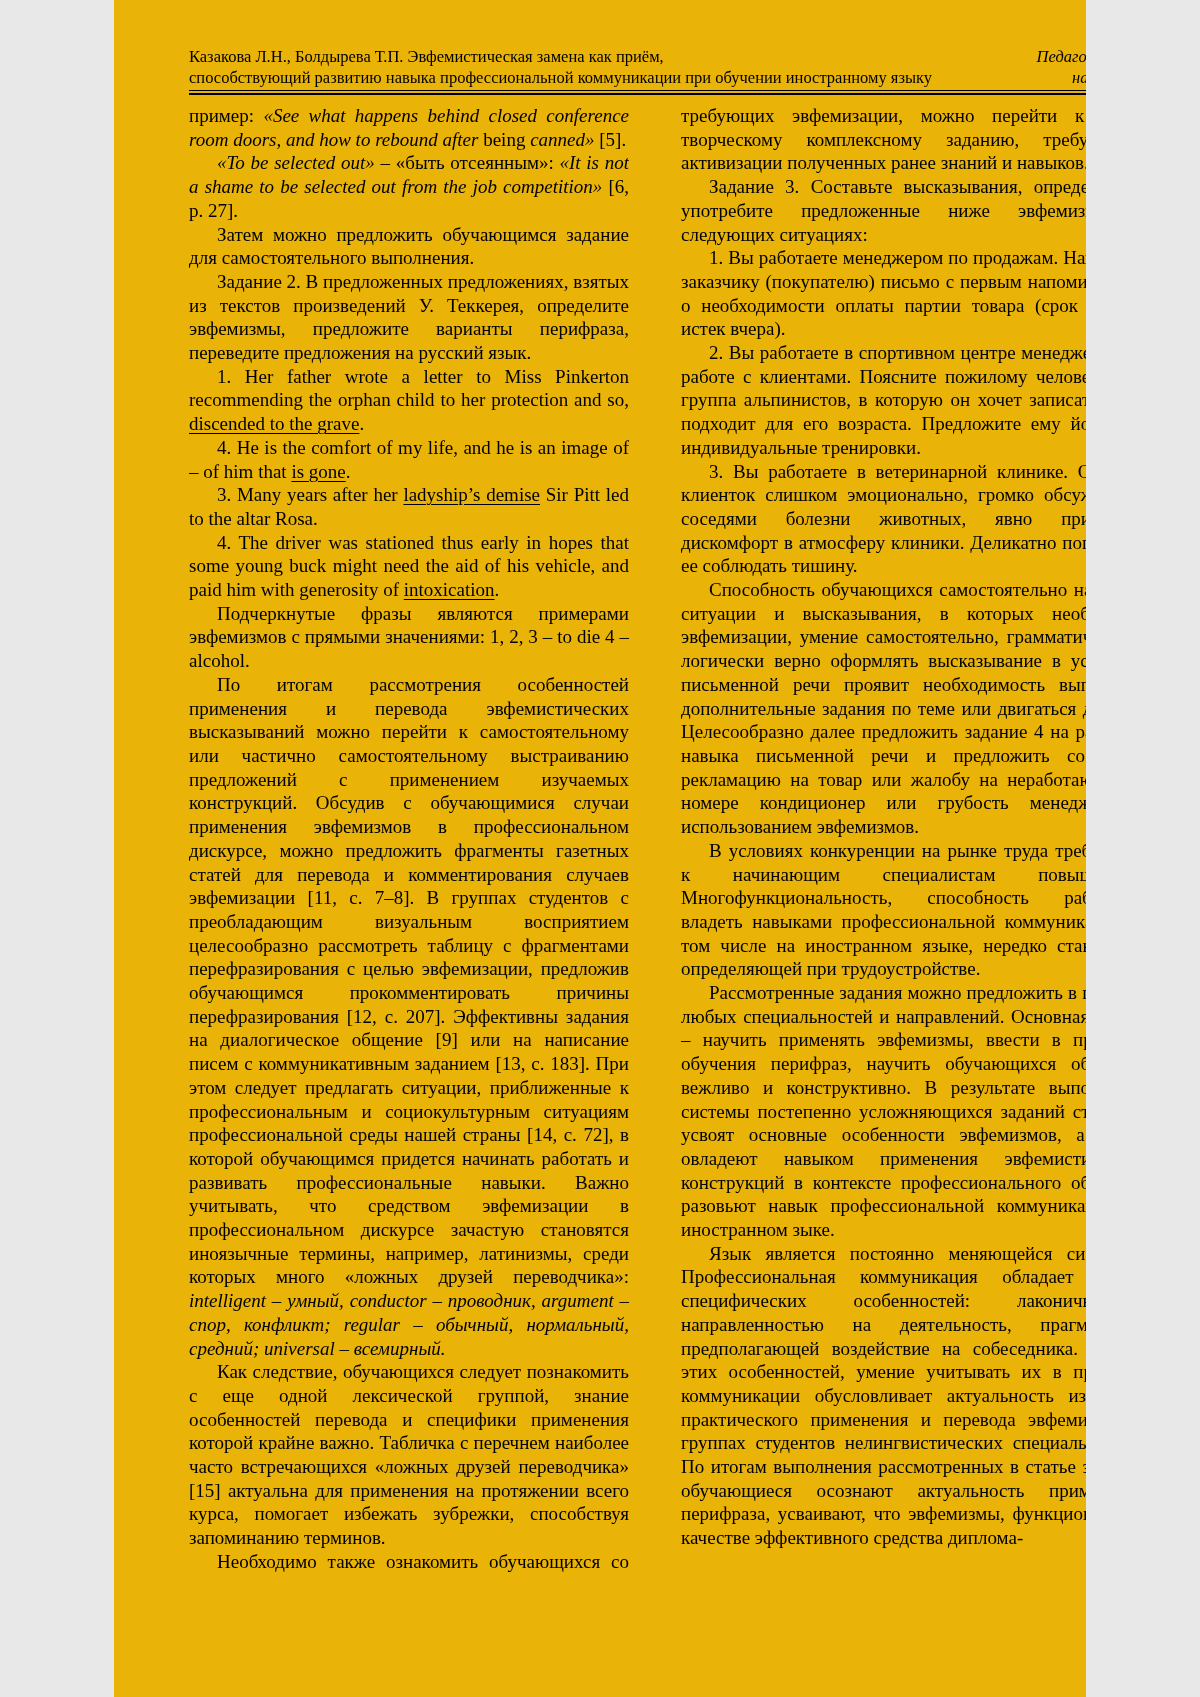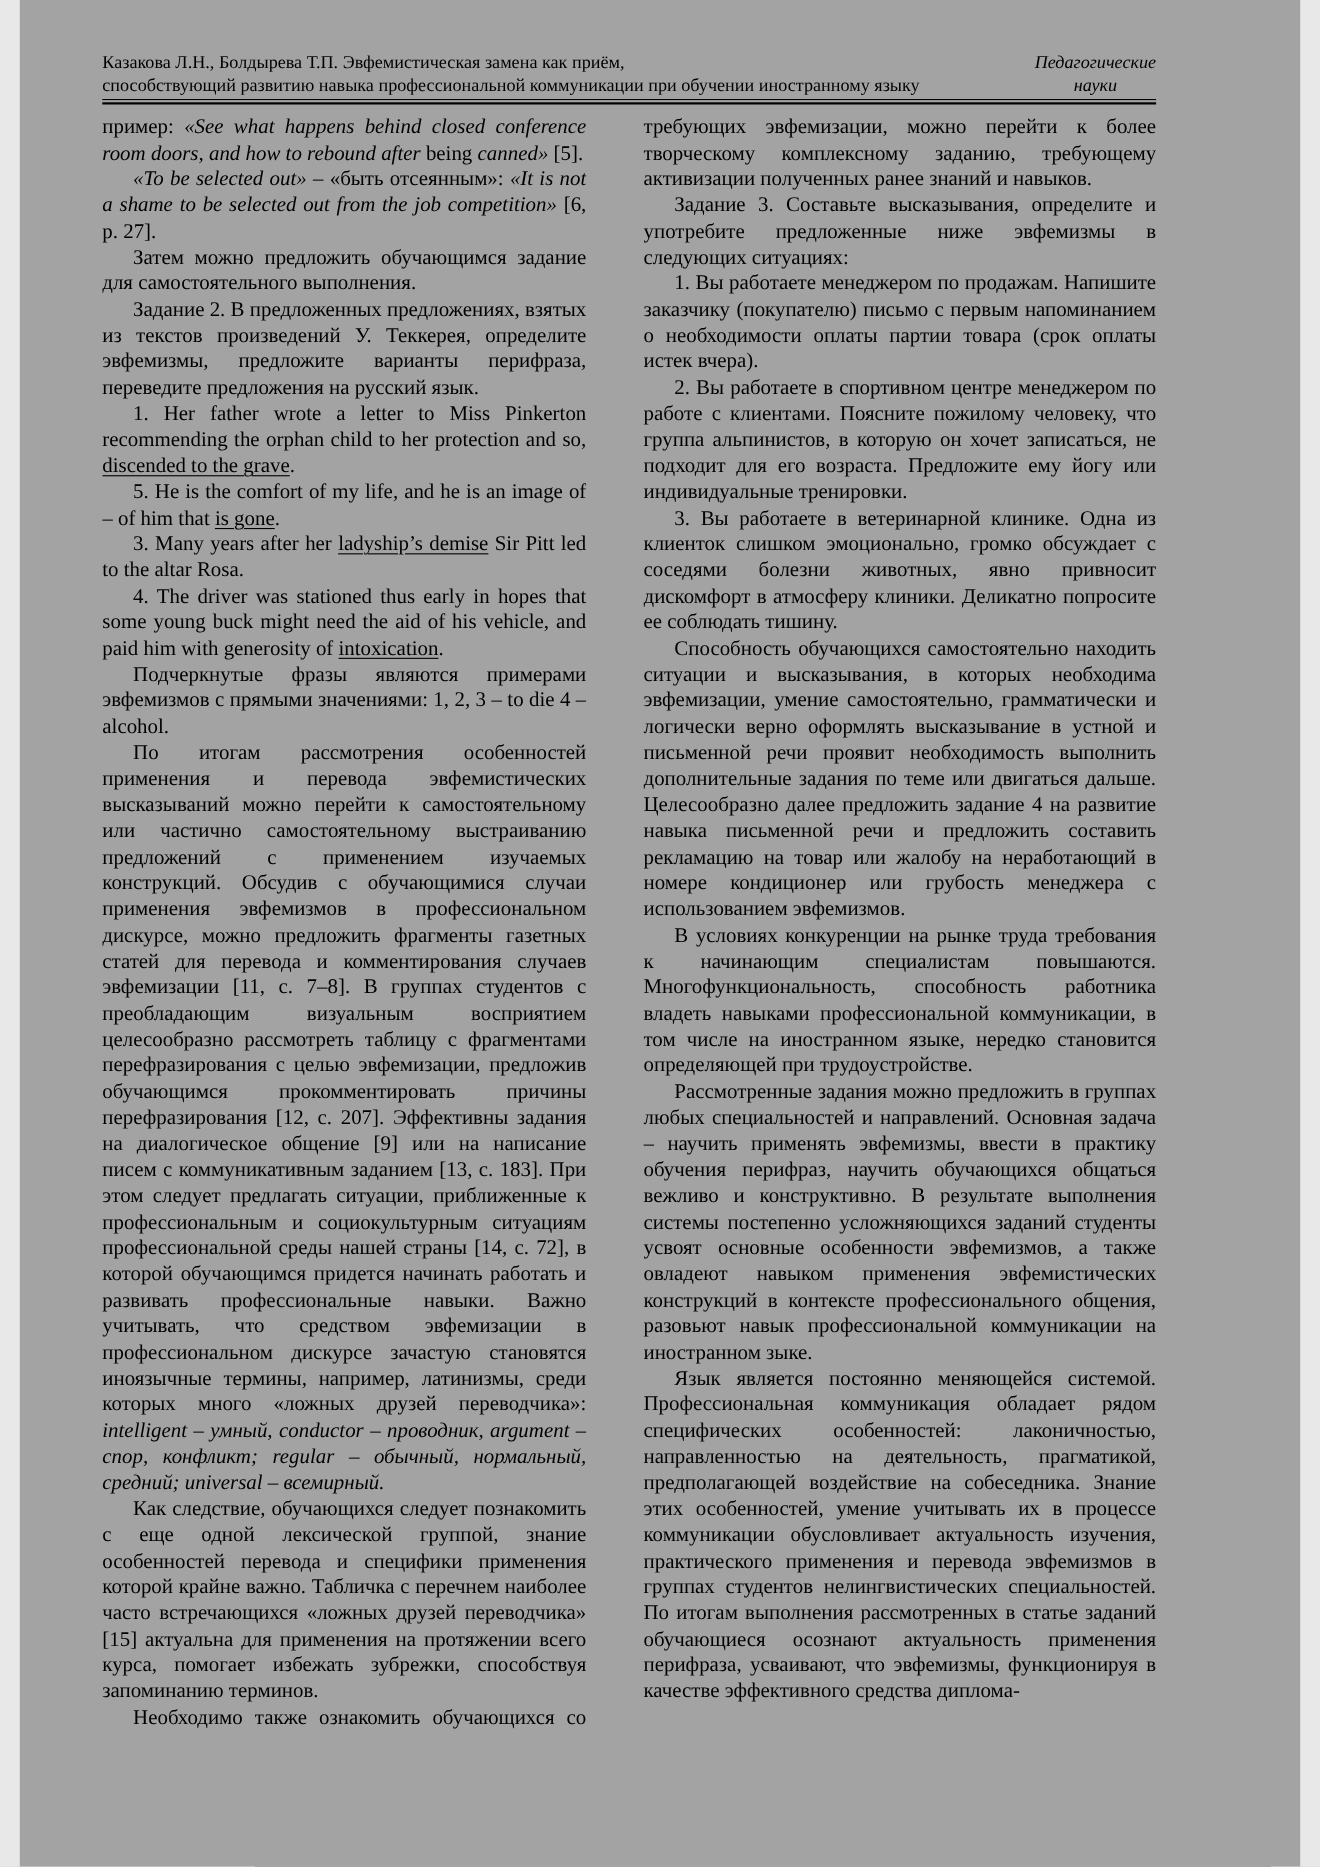--- a/index.html
+++ b/index.html
@@ -1,21 +1,21 @@
 <!DOCTYPE html>
 <html lang="ru"><head>
 <meta charset="utf-8">
 <style>
   html, body { margin: 0; padding: 0; background: #e8e8e8; }
   .page {
     position: relative;
-    width: 1164px;
+    width: 972px;
     height: 1697px;
     margin: 0 auto;
-    background: #a3a3a3;
+    background: #eab308;
     color: #000;
     font-family: "Liberation Serif", "DejaVu Serif", serif;
     overflow: hidden;
   }
   .content {
     position: absolute;
     left: 75px;
     top: 46px;
     width: 958px;
   }
@@ -89,21 +89,21 @@
       </div>
     </div>
     <div class="double-rule"></div>
     <div class="columns">
       <div class="col">
           <p class="para no-indent"><span class="run-normal">пример: </span><span class="run-italic">«See what happens behind closed conference room doors, and how to rebound after </span><span class="run-normal">being </span><span class="run-italic">canned»</span><span class="run-normal"> [5].</span></p>
           <p class="para"><span class="run-italic">«To be selected out»</span><span class="run-normal"> – «быть отсеянным»: </span><span class="run-italic">«It is not a shame to be selected out from the job competition»</span><span class="run-normal"> [6, p. 27].</span></p>
           <p class="para"><span class="run-normal">Затем можно предложить обучающимся задание для самостоятельного выполнения.</span></p>
           <p class="para"><span class="run-normal">Задание 2. В предложенных предложениях, взятых из текстов произведений У. Теккерея, определите эвфемизмы, предложите варианты перифраза, переведите предложения на русский язык.</span></p>
           <p class="para"><span class="run-normal">1. Her father wrote a letter to Miss Pinkerton recommending the orphan child to her protection and so, </span><span class="run-underline">discended to the grave</span><span class="run-normal">.</span></p>
-          <p class="para"><span class="run-normal">5. He is the comfort of my life, and he is an image of – of him that </span><span class="run-underline">is gone</span><span class="run-normal">.</span></p>
+          <p class="para"><span class="run-normal">4. He is the comfort of my life, and he is an image of – of him that </span><span class="run-underline">is gone</span><span class="run-normal">.</span></p>
           <p class="para"><span class="run-normal">3. Many years after her </span><span class="run-underline">ladyship’s demise</span><span class="run-normal"> Sir Pitt led to the altar Rosa.</span></p>
           <p class="para"><span class="run-normal">4. The driver was stationed thus early in hopes that some young buck might need the aid of his vehicle, and paid him with generosity of </span><span class="run-underline">intoxication</span><span class="run-normal">.</span></p>
           <p class="para"><span class="run-normal">Подчеркнутые фразы являются примерами эвфемизмов с прямыми значениями: 1, 2, 3 – to die 4 – alcohol.</span></p>
           <p class="para"><span class="run-normal">По итогам рассмотрения особенностей применения и перевода эвфемистических высказываний можно перейти к самостоятельному или частично самостоятельному выстраиванию предложений с применением изучаемых конструкций. Обсудив с обучающимися случаи применения эвфемизмов в профессиональном дискурсе, можно предложить фрагменты газетных статей для перевода и комментирования случаев эвфемизации [11, с. 7–8]. В группах студентов с преобладающим визуальным восприятием целесообразно рассмотреть таблицу с фрагментами перефразирования с целью эвфемизации, предложив обучающимся прокомментировать причины перефразирования [12, с. 207]. Эффективны задания на диалогическое общение [9] или на написание писем с коммуникативным заданием [13, с. 183]. При этом следует предлагать ситуации, приближенные к профессиональным и социокультурным ситуациям профессиональной среды нашей страны [14, с. 72], в которой обучающимся придется начинать работать и развивать профессиональные навыки. Важно учитывать, что средством эвфемизации в профессиональном дискурсе зачастую становятся иноязычные термины, например, латинизмы, среди которых много «ложных друзей переводчика»: </span><span class="run-italic">intelligent – умный, conductor – проводник, argument – спор, конфликт; regular – обычный, нормальный, средний; universal – всемирный.</span></p>
           <p class="para"><span class="run-normal">Как следствие, обучающихся следует познакомить с еще одной лексической группой, знание особенностей перевода и специфики применения которой крайне важно. Табличка с перечнем наиболее часто встречающихся «ложных друзей переводчика» [15] актуальна для применения на протяжении всего курса, помогает избежать зубрежки, способствуя запоминанию терминов.</span></p>
           <p class="para"><span class="run-normal">Необходимо также ознакомить обучающихся со словарями и справочниками, отражающими актуальность явления эвфемизации в разных языках [16], облегчающими работу по практическому переводу. После тренировки по распознаванию эвфемизмов в тексте и по практическому переводу высказываний,</span></p>
         </div>
       <div class="col">
           <p class="para no-indent"><span class="run-normal">требующих эвфемизации, можно перейти к более творческому комплексному заданию, требующему активизации полученных ранее знаний и навыков.</span></p>
           <p class="para"><span class="run-normal">Задание 3. Составьте высказывания, определите и употребите предложенные ниже эвфемизмы в следующих ситуациях:</span></p>

